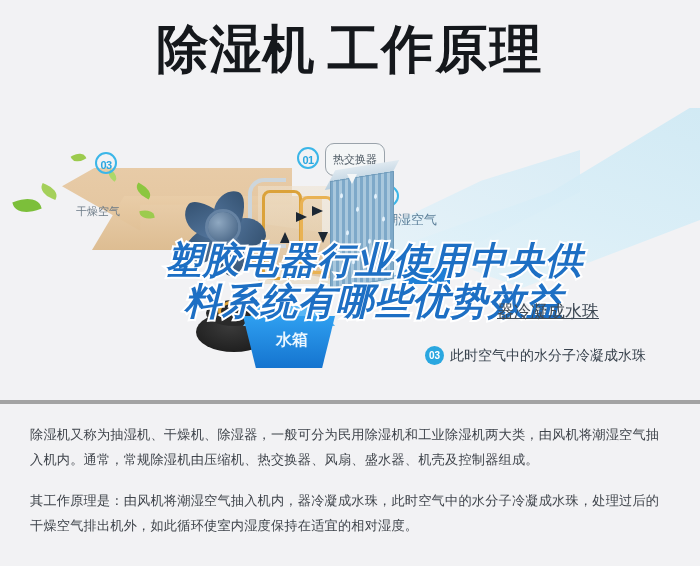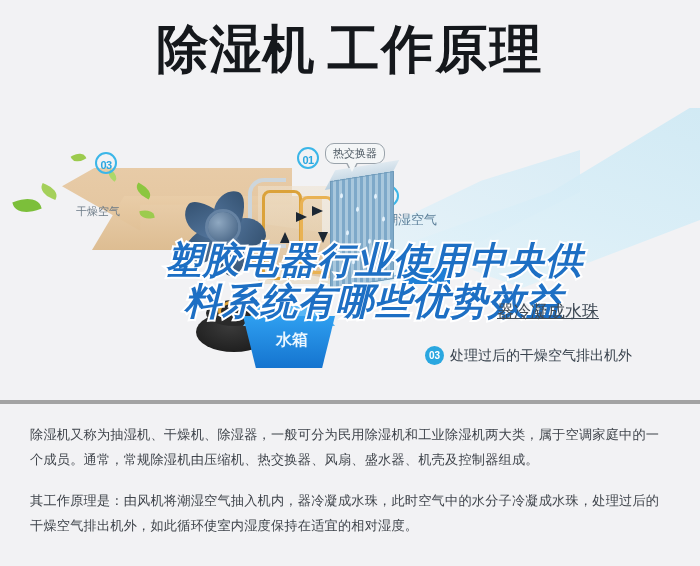--- a/index.html
+++ b/index.html
@@ -76,21 +76,21 @@
   .badge.b03{left:95px;top:152px;}
   .badge.b02{left:297px;top:147px;}
   .badge.b01{left:377px;top:185px;}
 
   .lbl{position:absolute;color:#4f6173;font-size:12px;white-space:nowrap;}
   .lbl.dry{left:76px;top:204px;color:#6b7a86;font-size:11px;}
   .lbl.wet{left:385px;top:211px;color:#5b7f99;font-size:13px;}
 
   
   .callout{
-    position:absolute;left:325px;top:143px;padding:2px 7px;
+    position:absolute;left:325px;top:143px;padding:8px 7px;
     border:1.4px solid #9aa3ab;border-radius:9px;background:#f4f6f7;
     font-size:11px;color:#4c5862;white-space:nowrap;
   }
   .callout:after{
     content:"";position:absolute;left:20px;bottom:-12px;
     width:0;height:0;border-left:6px solid transparent;
     border-right:6px solid transparent;border-top:12px solid #9aa3ab;
   }
   .callout:before{
     content:"";position:absolute;left:21px;bottom:-9px;z-index:2;
@@ -286,23 +286,23 @@
     <div class="tank"></div>
     <div class="tank-label">水箱</div>
 
     <div class="overlay">
       <span>塑胶电器行业使用中央供</span>
       <span>料系统有哪些优势效益</span>
     </div>
 
     <div class="step s2">器冷凝成水珠</div>
     <div class="step s3">
-      <span class="step-badge">03</span><span>处理过后的干燥空气排出机外</span>
+      <span class="step-badge">03</span><span>此时空气中的水分子冷凝成水珠</span>
     </div>
 
   </div>
 
   <div class="copy">
-    <p class="p1">除湿机又称为抽湿机、干燥机、除湿器，一般可分为民用除湿机和工业除湿机两大类，属于空调家庭中的一个成员。通常，常规除湿机由压缩机、热交换器、风扇、盛水器、机壳及控制器组成。</p>
+    <p class="p1">除湿机又称为抽湿机、干燥机、除湿器，一般可分为民用除湿机和工业除湿机两大类，由风机将潮湿空气抽入机内。通常，常规除湿机由压缩机、热交换器、风扇、盛水器、机壳及控制器组成。</p>
     <p class="p2">其工作原理是：由风机将潮湿空气抽入机内，器冷凝成水珠，此时空气中的水分子冷凝成水珠，处理过后的干燥空气排出机外，如此循环使室内湿度保持在适宜的相对湿度。</p>
   </div>
 
 </div>
 
 </body></html>

